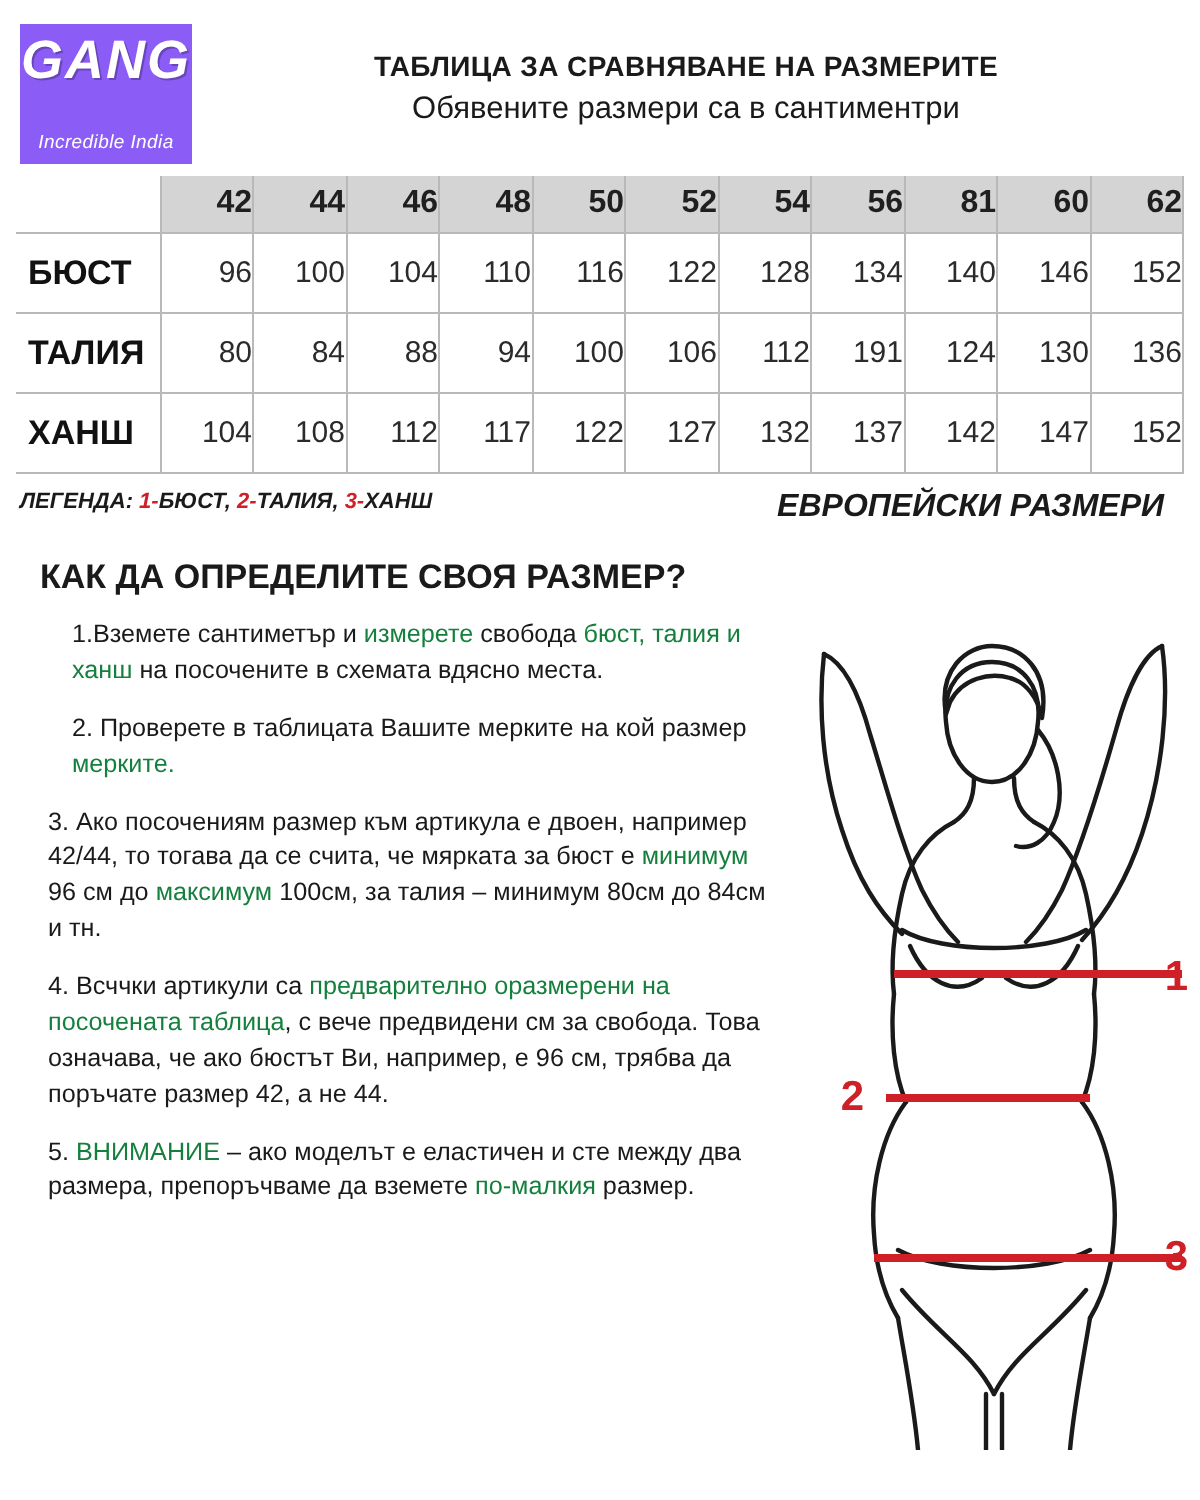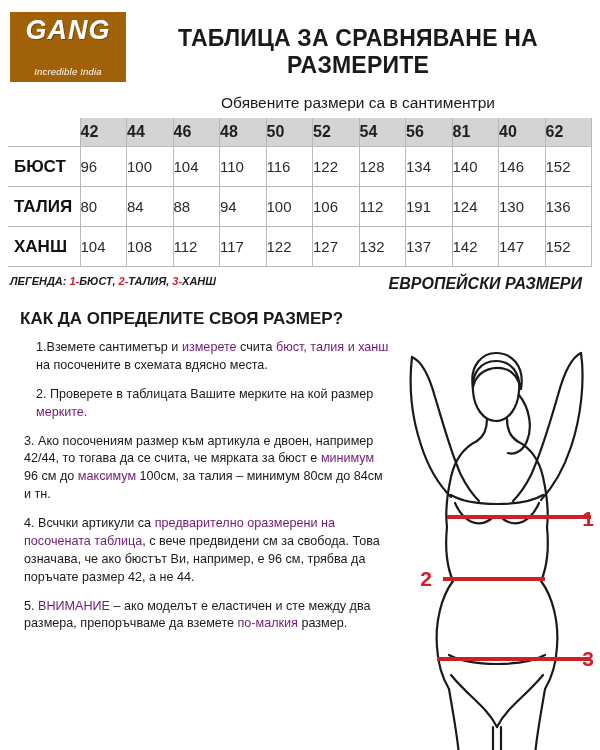--- a/index.html
+++ b/index.html
@@ -17,23 +17,23 @@
   }
 
   
   .header {
     display: flex;
     align-items: flex-start;
     padding: 12px 10px 6px 10px;
     box-sizing: border-box;
   }
   .logo {
-    width: 116px;
+    width: 86px;
     height: 70px;
-    background: #a16207;
+    background: #8b5cf6;
     color: #ffffff;
     flex: 0 0 auto;
     display: flex;
     flex-direction: column;
     align-items: center;
     justify-content: center;
     position: relative;
     text-align: right;
   }
   .logo-main {
@@ -49,44 +49,44 @@
     font-style: italic;
     margin-top: 22px;
     letter-spacing: 0.2px;
   }
   .header-titles {
     flex: 1 1 auto;
     text-align: center;
     padding-top: 13px;
   }
   .title-main {
-    font-size: 23px;
+    font-size: 14px;
     font-weight: bold;
     letter-spacing: 0.2px;
     color: #1a1a1a;
   }
   .title-sub {
     font-size: 15.5px;
-    margin-top: 15px;
+    margin-top: 5px;
     color: #1a1a1a;
   }
 
   
   .table-wrap {
     padding: 0 8px;
     box-sizing: border-box;
   }
   table.sizes {
     width: 100%;
     border-collapse: collapse;
     table-layout: fixed;
   }
   table.sizes td, table.sizes th {
     border: 1px solid #b9b9b9;
-    text-align: left;
+    text-align: right;
     font-size: 15px;
     color: #2b2b2b;
     padding: 5px 0;
     font-weight: normal;
   }
   table.sizes th.corner {
     border-left: none;
     border-top: none;
     background: #ffffff;
   }
@@ -143,21 +143,21 @@
   }
   .steps {
     width: 390px;
     padding: 4px 0 0 24px;
     box-sizing: border-box;
     font-size: 12.6px;
     line-height: 1.42;
   }
   .step { margin-bottom: 11px; }
   .step.indent { padding-left: 12px; }
-  .red { color: #701a75; }
+  .red { color: #15803d; }
 
   
   .figure {
     position: absolute;
     right: 0;
     top: 0;
     width: 205px;
     height: 420px;
   }
   .figure svg { display: block; }
@@ -206,21 +206,21 @@
         <th class="corner"></th>
         <th class="num">42</th>
         <th class="num">44</th>
         <th class="num">46</th>
         <th class="num">48</th>
         <th class="num">50</th>
         <th class="num">52</th>
         <th class="num">54</th>
         <th class="num">56</th>
         <th class="num">81</th>
-        <th class="num">40</th>
+        <th class="num">60</th>
         <th class="num">62</th>
       </tr>
     </thead>
     <tbody>
       <tr class="r1">
         <td class="rowlab">БЮСТ</td>
         <td>96</td>
         <td>100</td>
         <td>104</td>
         <td>110</td>
@@ -271,21 +271,21 @@
     <span class="num">2-</span><span class="lbl">ТАЛИЯ</span>,
     <span class="num">3-</span><span class="lbl">ХАНШ</span>
   </div>
   <div class="euro">ЕВРОПЕЙСКИ РАЗМЕРИ</div>
 </div>
 
 <div class="howto">КАК ДА ОПРЕДЕЛИТЕ СВОЯ РАЗМЕР?</div>
 
 <div class="content">
   <div class="steps">
-    <div class="step indent" id="step-1"><span>1.Вземете сантиметър и </span><span class="red">измерете</span><span> счита </span><span class="red">бюст, талия и ханш</span><span> на посочените в схемата вдясно места.</span></div>
+    <div class="step indent" id="step-1"><span>1.Вземете сантиметър и </span><span class="red">измерете</span><span> свобода </span><span class="red">бюст, талия и ханш</span><span> на посочените в схемата вдясно места.</span></div>
     <div class="step indent" id="step-2"><span>2. Проверете в таблицата Вашите мерките на кой размер </span><span class="red">мерките.</span></div>
     <div class="step" id="step-3"><span>3. Ако посочениям размер към артикула е двоен, например 42/44, то тогава да се счита, че мярката за бюст е </span><span class="red">минимум</span><span>  96 см до </span><span class="red">максимум</span><span> 100см, за талия – минимум 80см до 84см и тн.</span></div>
     <div class="step" id="step-4"><span>4. Всччки артикули са </span><span class="red">предварително оразмерени на посочената таблица</span><span>, с вече предвидени см за свобода. Това означава, че ако бюстът Ви, например, е 96 см, трябва да поръчате размер 42, а не 44.</span></div>
     <div class="step" id="step-5"><span>5. </span><span class="red">ВНИМАНИЕ</span><span> – ако моделът е еластичен и сте между два размера, препоръчваме да вземете </span><span class="red">по-малкия</span><span> размер.</span></div>
   </div>
 
   <div class="figure">
     <svg width="205" height="420" viewBox="0 0 205 420" aria-hidden="true">
       <g fill="none" stroke="#1a1a1a" stroke-width="2.2" stroke-linecap="round" stroke-linejoin="round">
 

